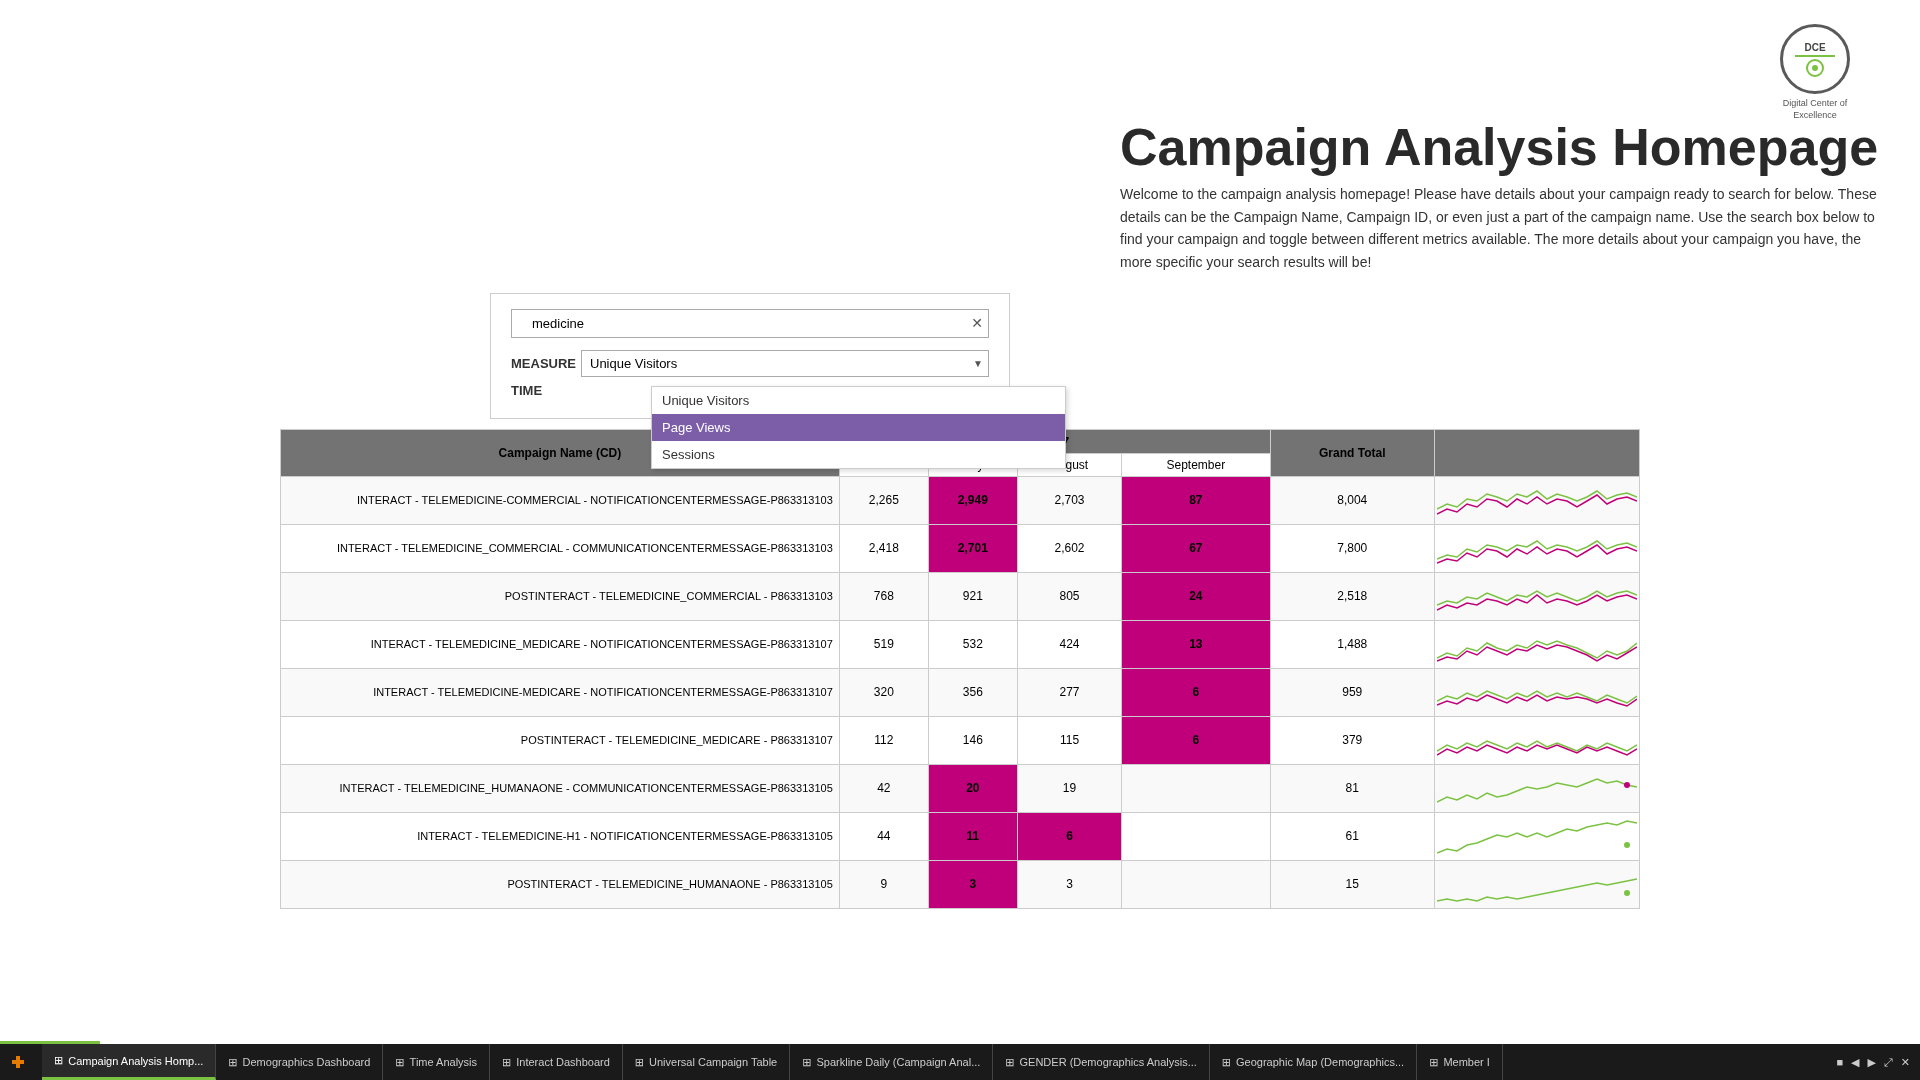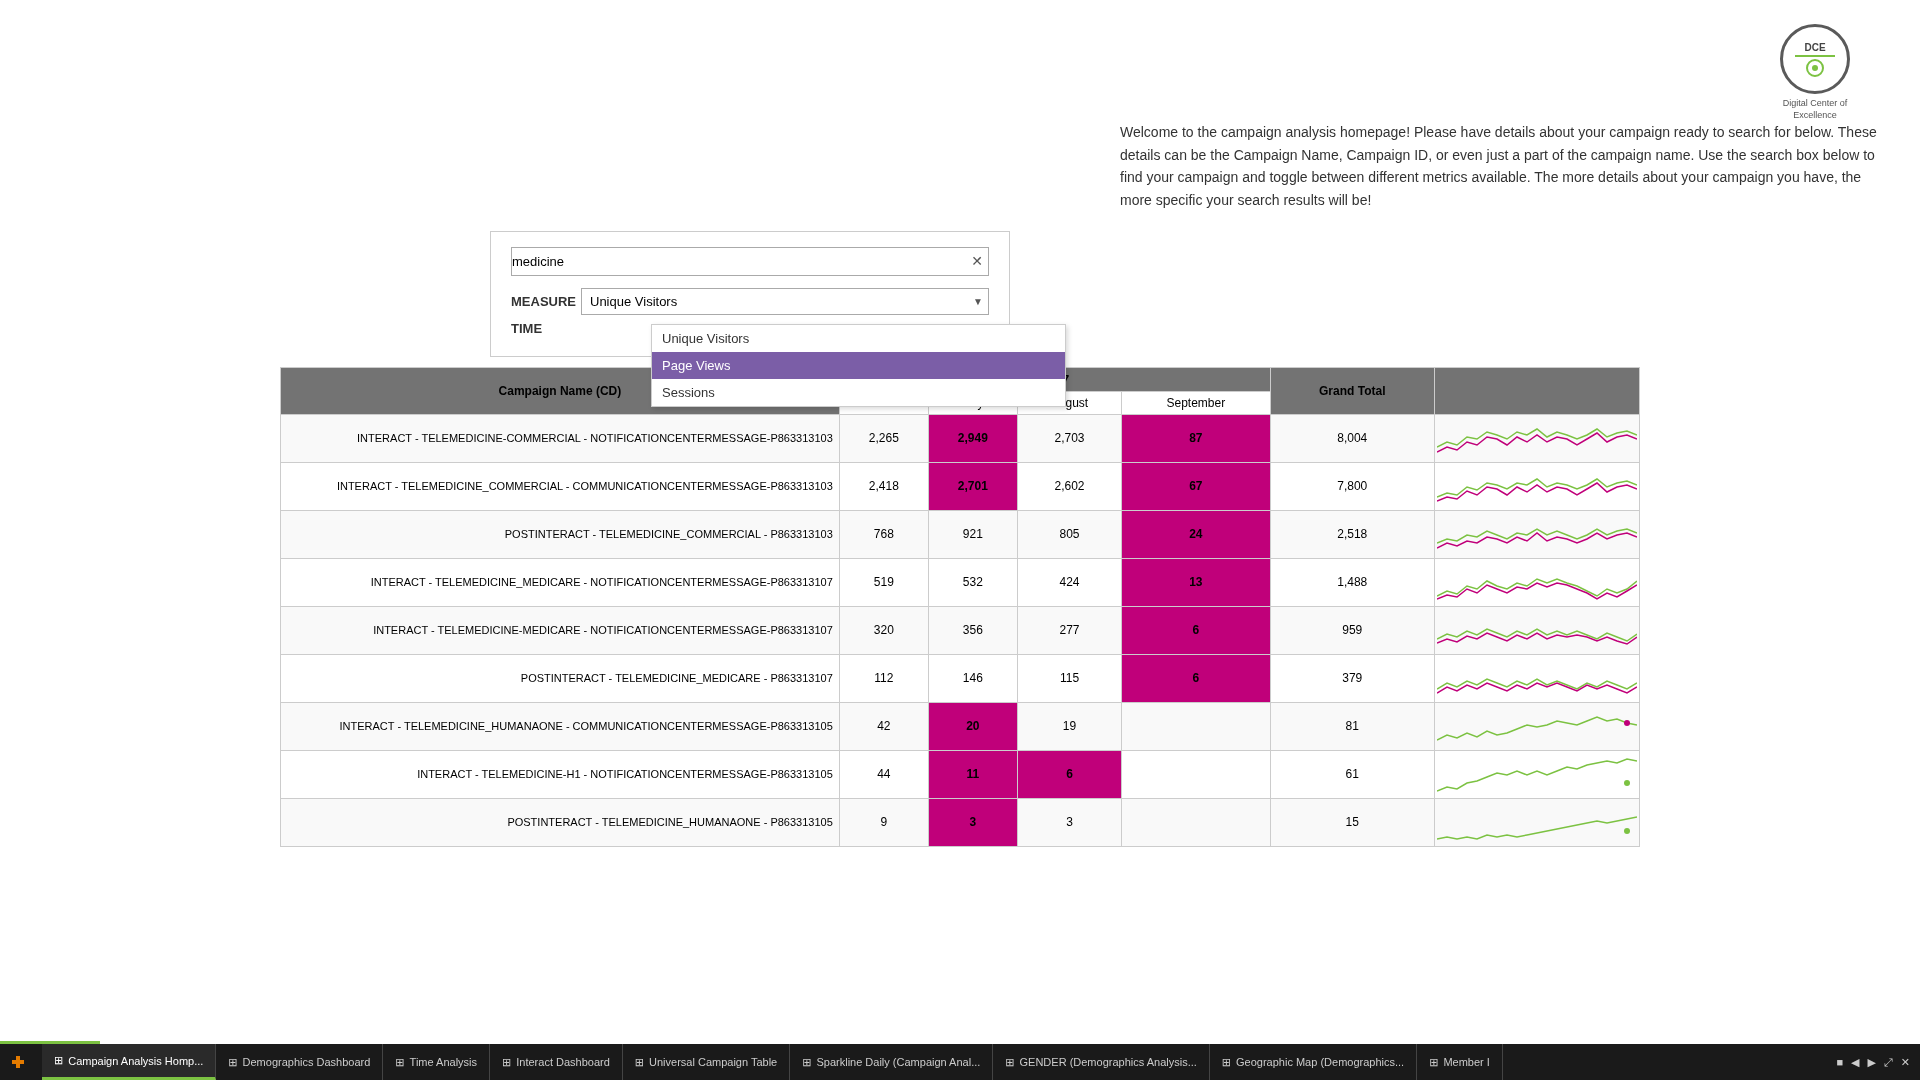--- a/index.html
+++ b/index.html
@@ -11,21 +11,21 @@
     .logo-circle { width: 70px; height: 70px; border-radius: 50%; border: 3px solid #5a5a5a; display: flex; align-items: center; justify-content: center; position: relative; }
     .logo-text { font-size: 9px; color: #555; text-align: center; margin-top: 4px; line-height: 1.3; }
     .header-text { flex: 1; }
     .header-title { font-size: 52px; font-weight: bold; color: #2a2a2a; line-height: 1; margin-bottom: 10px; }
     .header-desc { font-size: 14px; color: #333; line-height: 1.6; max-width: 760px; }
 
     
     .search-section { margin: 10px auto; width: 520px; margin-left: 490px; border: 1px solid #ccc; padding: 15px 20px 20px; background: #fff; }
     .search-title { text-align: center; font-size: 22px; font-weight: bold; color: #c0007a; letter-spacing: 1px; margin-bottom: 12px; }
     .search-input-row { position: relative; margin-bottom: 12px; }
-    .search-input { width: 100%; border: 1px solid #aaa; padding: 6px 28px 6px 0; font-size: 13px; outline: none; }
+    .search-input { width: 100%; border: 1px solid #aaa; padding: 6px 28px 6px 20px; font-size: 13px; outline: none; }
     .search-clear { position: absolute; right: 6px; top: 50%; transform: translateY(-50%); cursor: pointer; color: #555; font-size: 14px; }
 
     .measure-row { display: flex; align-items: center; margin-bottom: 6px; position: relative; }
     .measure-label { width: 70px; font-size: 13px; color: #333; font-weight: bold; }
     .measure-select-container { position: relative; flex: 1; }
     .measure-select { width: 100%; border: 1px solid #aaa; padding: 5px 24px 5px 8px; font-size: 13px; appearance: none; background: #fff; cursor: pointer; }
     .select-arrow { position: absolute; right: 6px; top: 50%; transform: translateY(-50%); font-size: 10px; color: #555; pointer-events: none; }
 
     .time-row { display: flex; align-items: center; }
     .time-label { width: 70px; font-size: 13px; color: #333; font-weight: bold; }
@@ -75,20 +75,21 @@
           <div style="width:18px; height:18px; border-radius:50%; border:2px solid #7cc242; position:absolute; top:0; left:0;"></div>
           <div style="width:6px; height:6px; border-radius:50%; background:#7cc242; position:absolute; top:50%; left:50%; transform:translate(-50%,-50%);"></div>
         </div>
       </div>
     </div>
     <div class="logo-text">
       <span>Digital Center of</span><br><span>Excellence</span>
     </div>
   </div>
   <div class="header-text">
+    <div class="header-title">Campaign Analysis Homepage</div>
     <div class="header-desc">Welcome to the campaign analysis homepage!  Please have details about your campaign ready to search for below. These details can be the Campaign Name, Campaign ID, or even just a part of the campaign name.  Use the search box below to find your campaign and toggle between different metrics available.  The more details about your campaign you have, the more specific your search results will be!</div>
   </div>
 </div>
 
 <div class="search-section">
 
   <div class="search-input-row">
     <input class="search-input" type="text" value="medicine" style="">
     <span class="search-clear">✕</span>
   </div>

